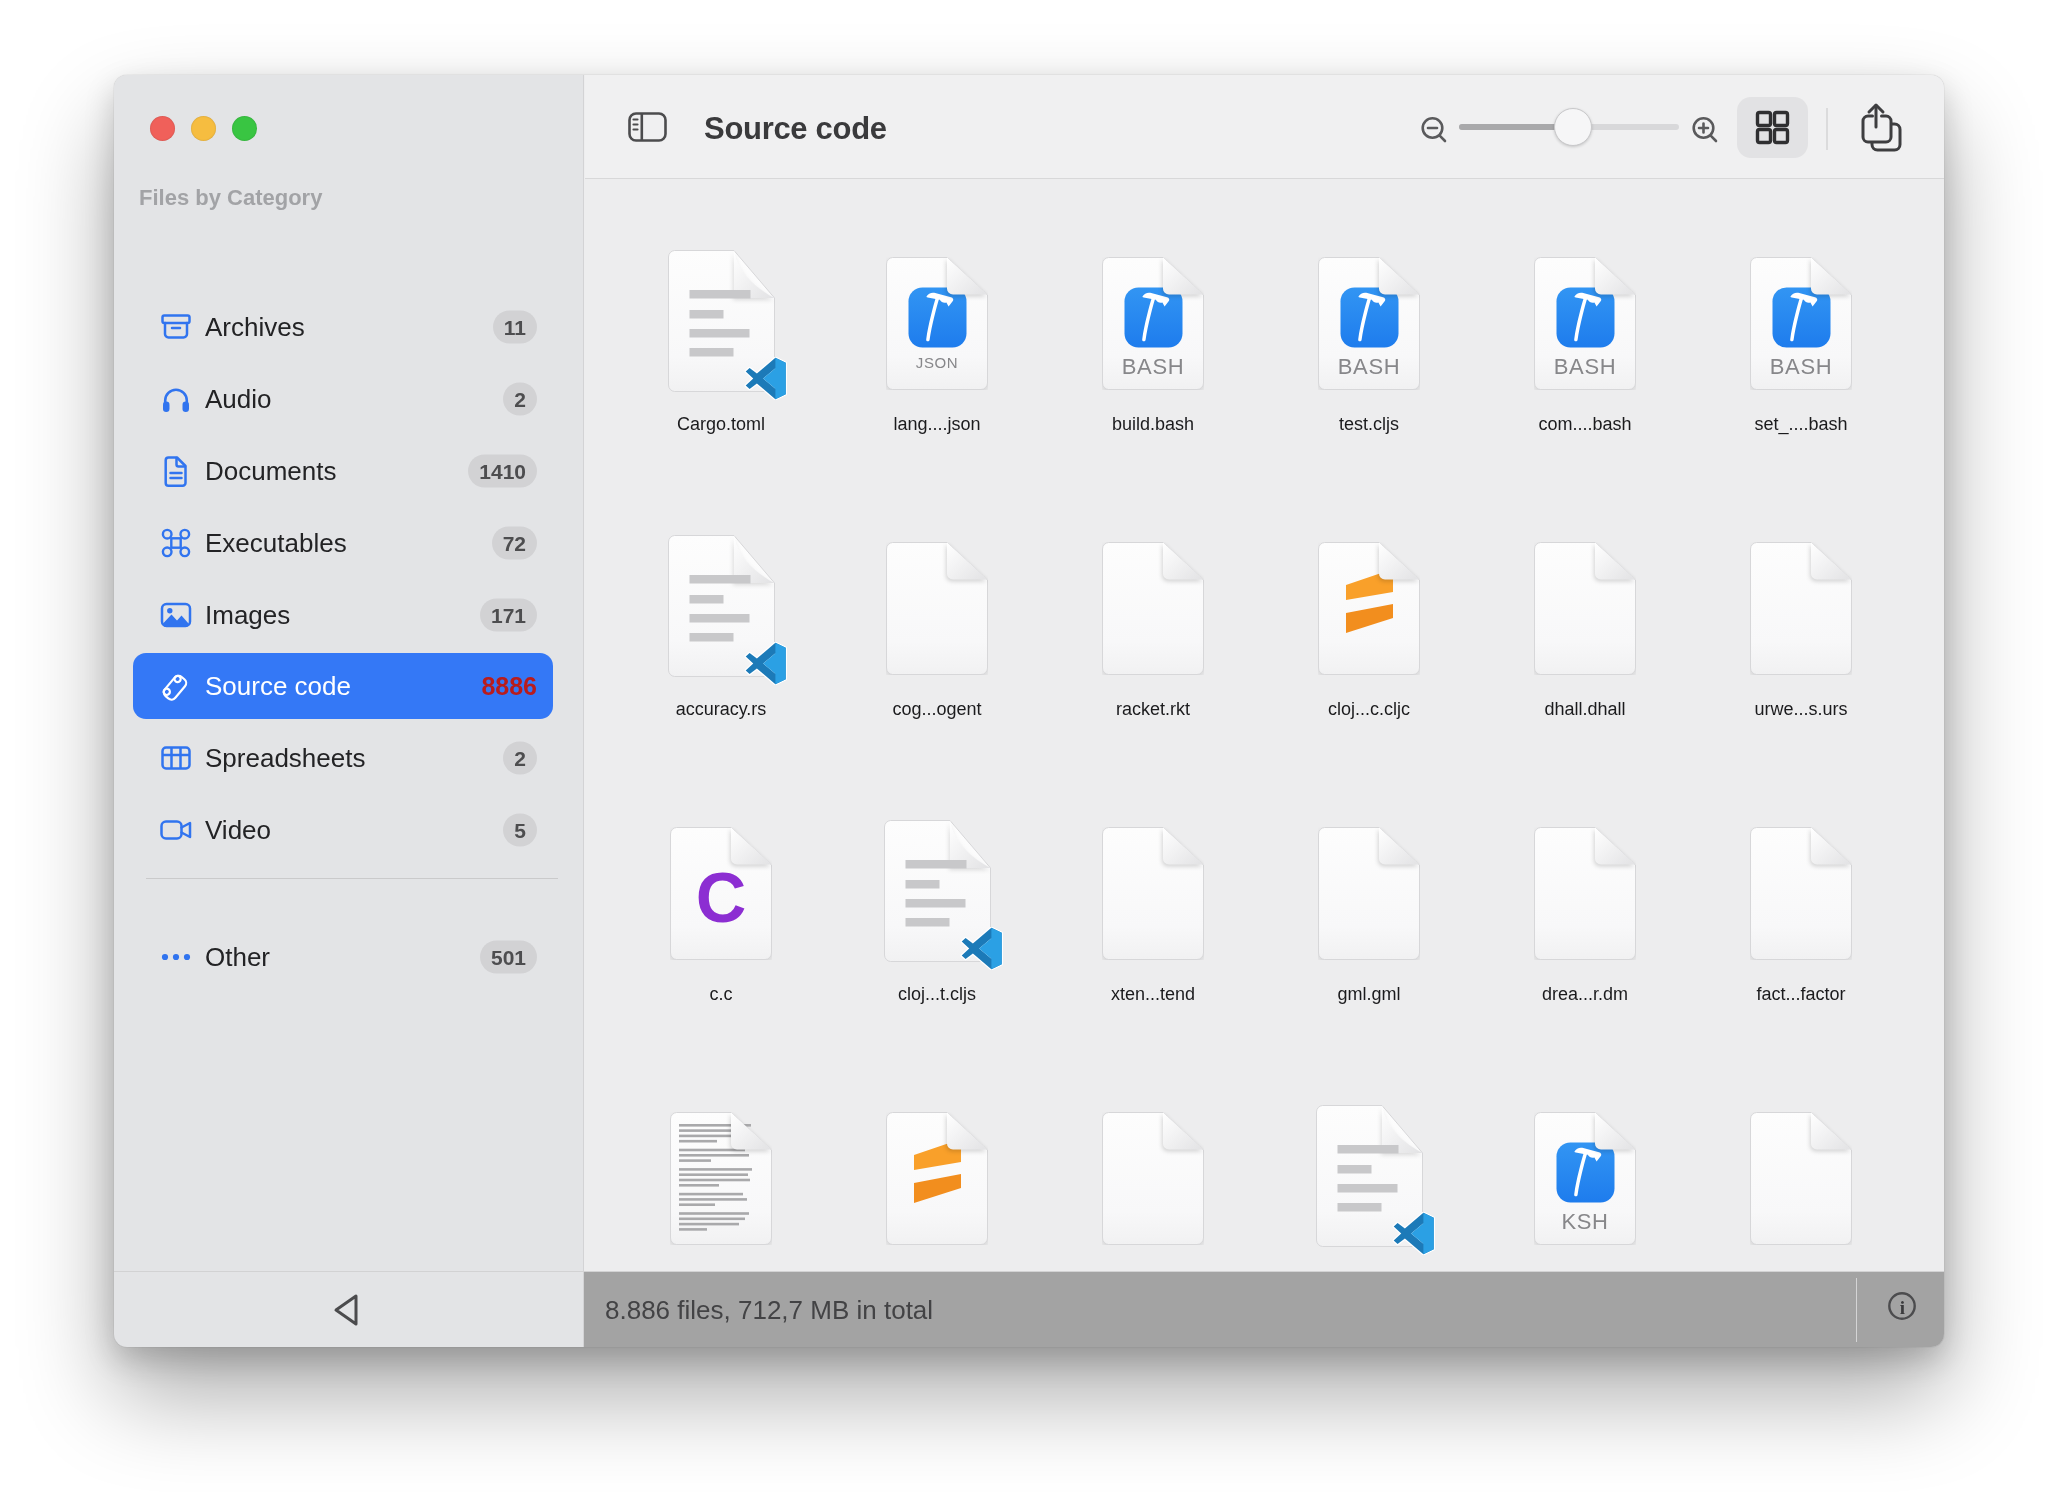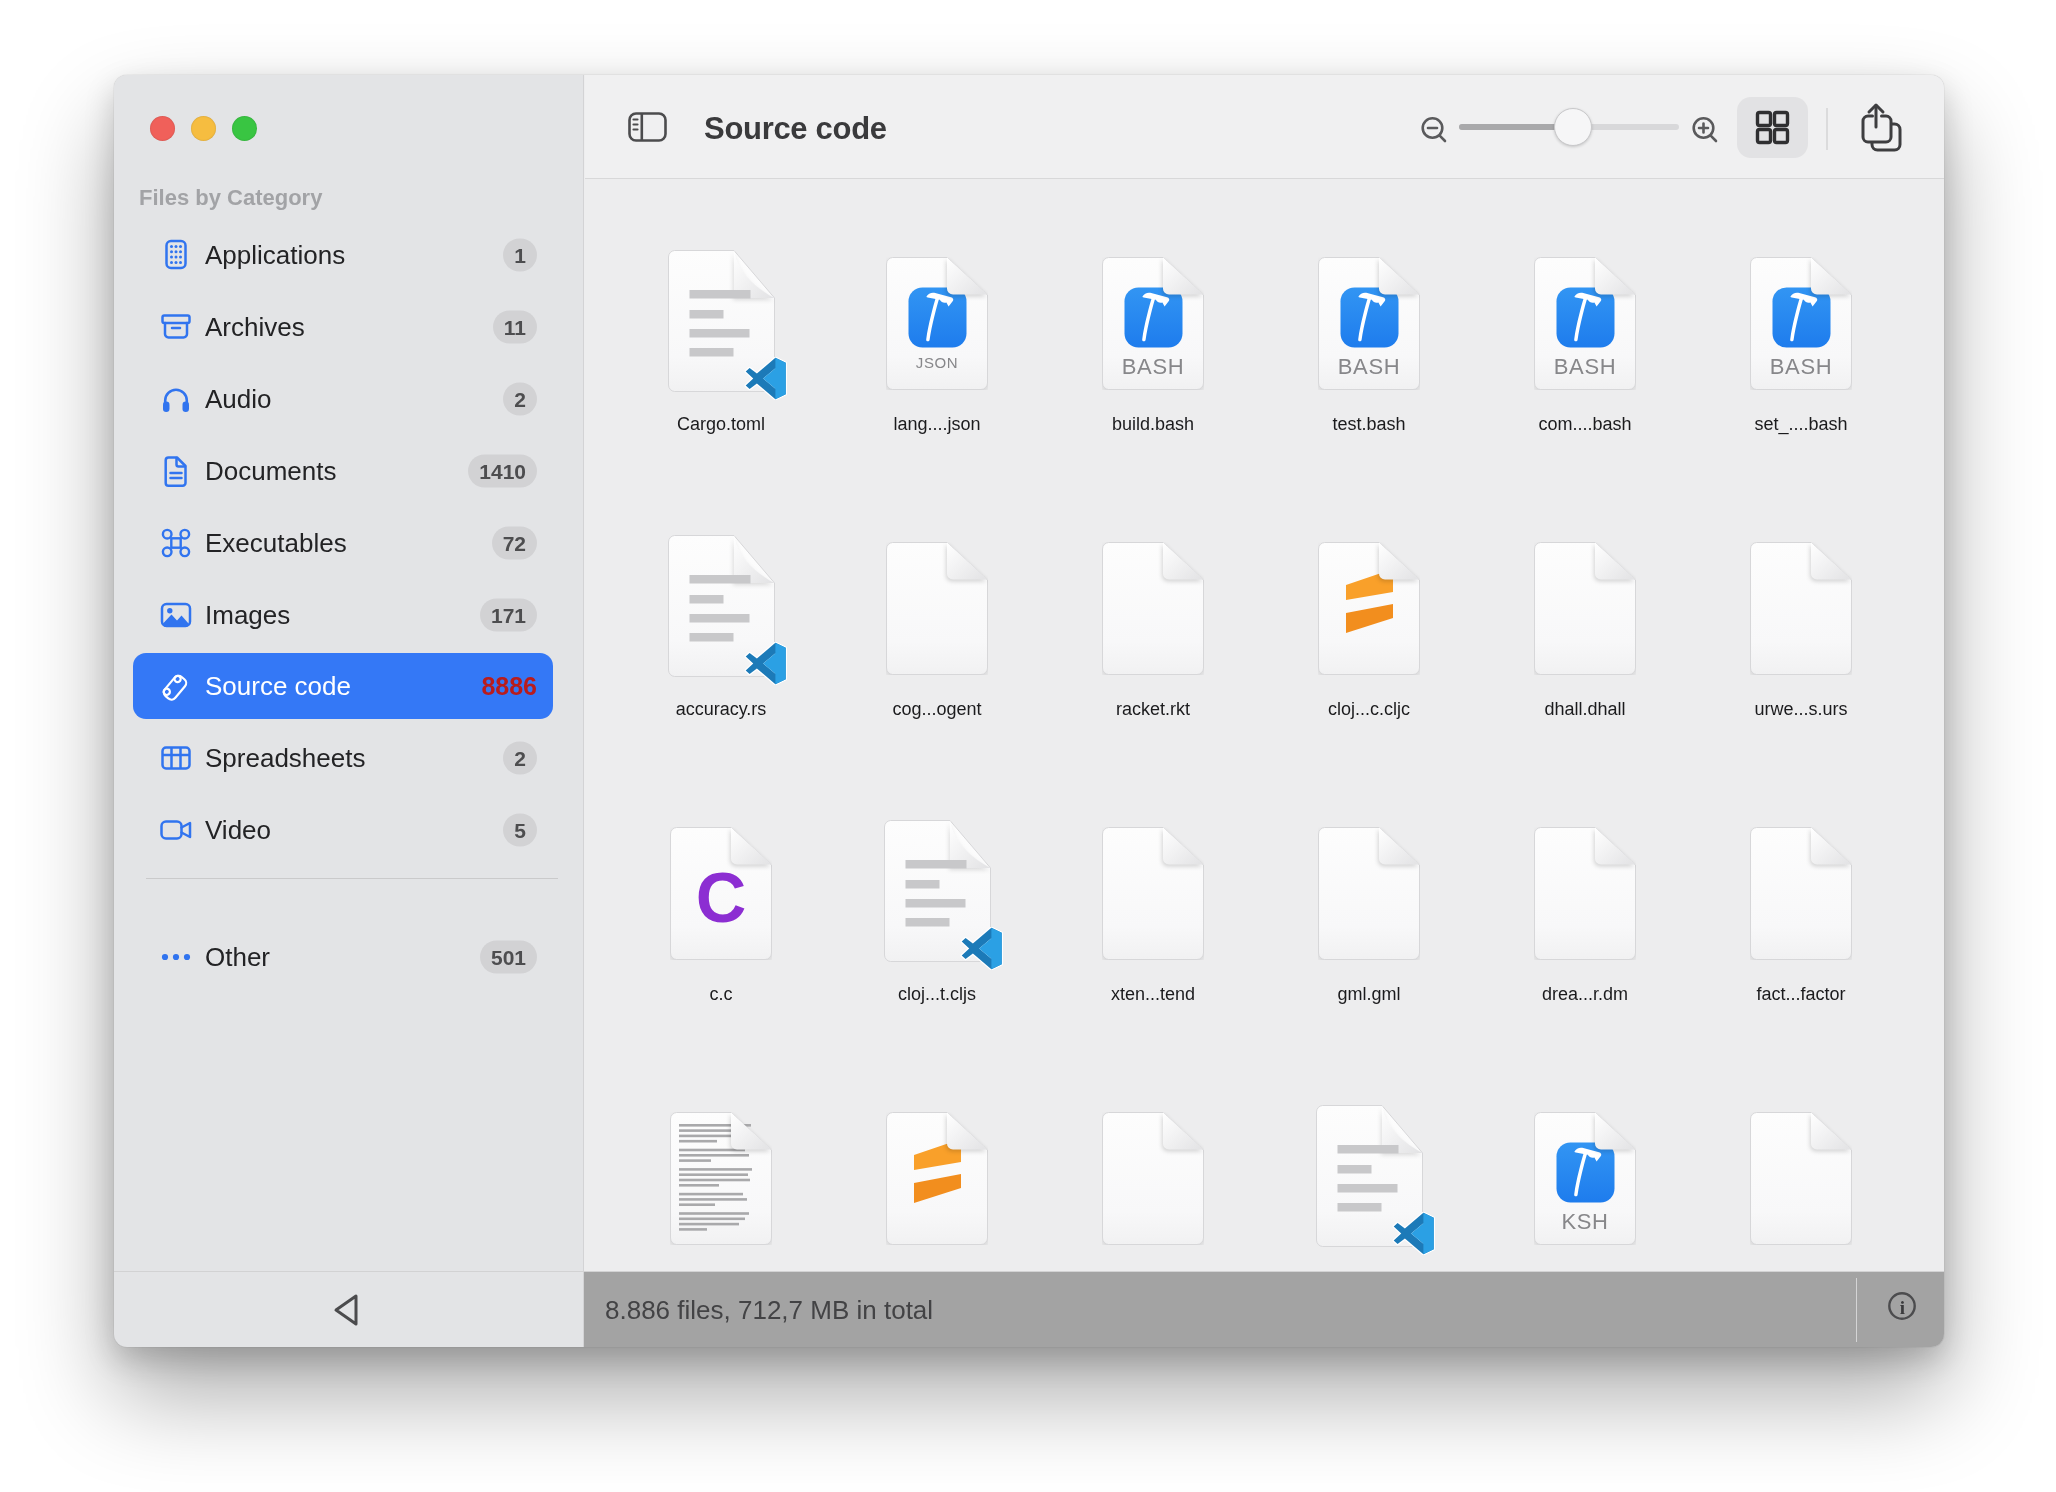--- a/index.html
+++ b/index.html
@@ -163,27 +163,20 @@
 </defs>
 </svg>
 
 <div id="win">
  <div id="sidebar">
   <div class="tl" style="left:36px;background:#f0605a"></div>
   <div class="tl" style="left:77px;background:#f6bd40"></div>
   <div class="tl" style="left:118px;background:#39c542"></div>
   <div id="side-title">Files by Category</div>
   <div id="selpill"></div>
-  <div class="row" style="top:144px">
-        <svg class="ic" viewBox="0 0 36 36">
-          <use href="#i-app"></use>
-        </svg>
-        <div class="lbl">Applications</div>
-        <div class="cnt">1</div>
-      </div>
 <div class="row" style="top:216px">
         <svg class="ic" viewBox="0 0 36 36">
           <use href="#i-arch"></use>
         </svg>
         <div class="lbl">Archives</div>
         <div class="cnt">11</div>
       </div>
 <div class="row" style="top:288px">
         <svg class="ic" viewBox="0 0 36 36">
           <use href="#i-audio"></use>
@@ -323,21 +316,21 @@
 <svg class="abs" style="left:1204px;top:182px" width="102" height="133" viewBox="0 0 102 133">
       <use href="#pgbase"></use>
     </svg>
     <svg class="abs" style="left:1226px;top:212px" width="59" height="61" viewBox="0 0 59 61">
       <use href="#happ"></use>
     </svg>
     <svg class="abs" style="left:1204px;top:182px" width="102" height="133" viewBox="0 0 102 133">
       <use href="#pgflap"></use>
     </svg>
     <div class="abs" style="left:1255px;top:279px;transform:translateX(-50%);font-size:22px;color:#87878a;letter-spacing:.6px">BASH</div>
-<div class="cell-label" style="left:1255px;top:339px">test.bash</div>
+<div class="cell-label" style="left:1255px;top:339px">test.cljs</div>
 <svg class="abs" style="left:1420px;top:182px" width="102" height="133" viewBox="0 0 102 133">
       <use href="#pgbase"></use>
     </svg>
     <svg class="abs" style="left:1442px;top:212px" width="59" height="61" viewBox="0 0 59 61">
       <use href="#happ"></use>
     </svg>
     <svg class="abs" style="left:1420px;top:182px" width="102" height="133" viewBox="0 0 102 133">
       <use href="#pgflap"></use>
     </svg>
     <div class="abs" style="left:1471px;top:279px;transform:translateX(-50%);font-size:22px;color:#87878a;letter-spacing:.6px">BASH</div>

